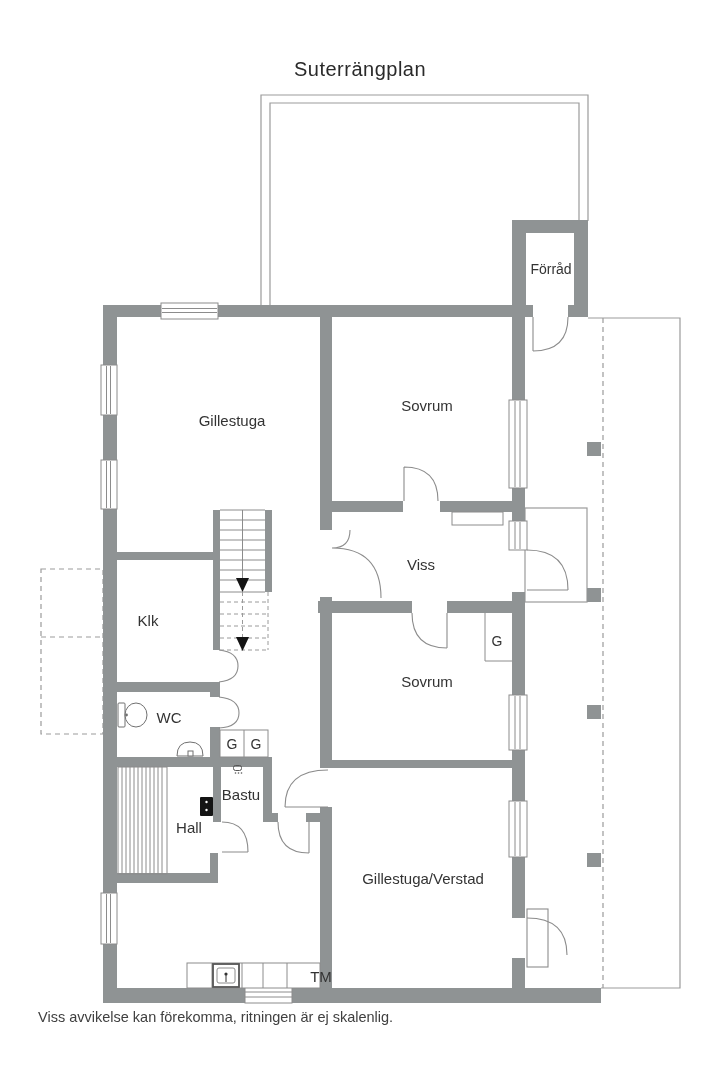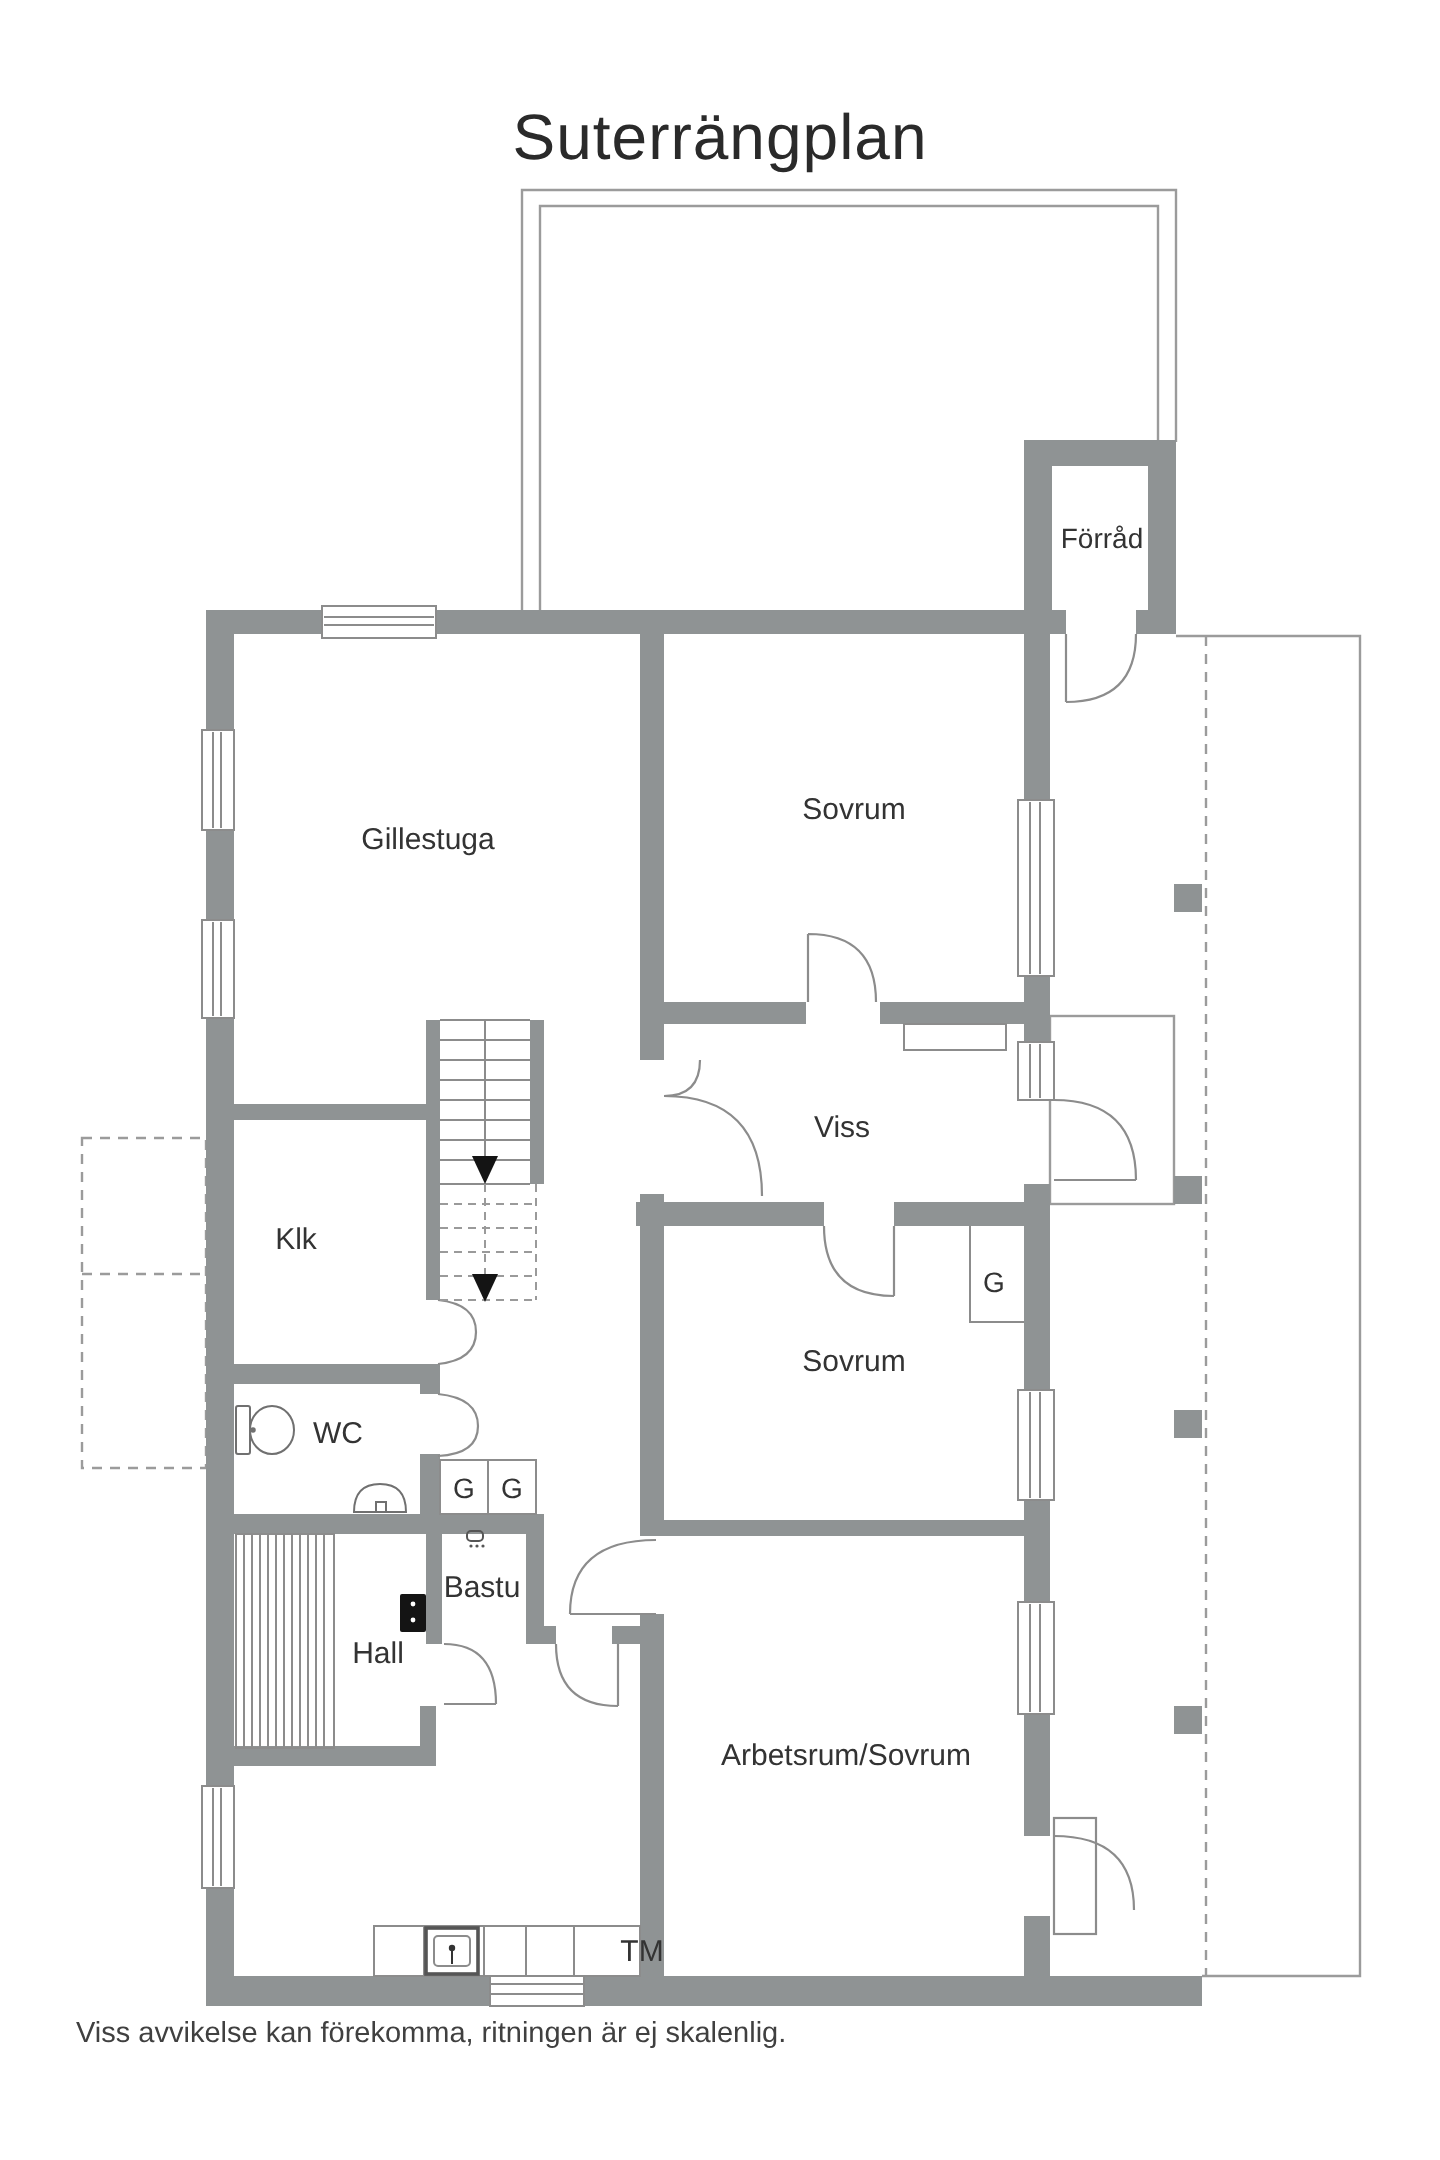--- a/index.html
+++ b/index.html
@@ -2,21 +2,21 @@
 <html><head>
 <meta charset="utf-8">
 <style>
   html,body{margin:0;padding:0;background:#fff;}
   #stage{position:relative;width:720px;height:1080px;background:#fff;overflow:hidden;
          font-family:"Liberation Sans", sans-serif;}
   #plan-svg{position:absolute;left:0;top:0;}
   .lbl{position:absolute;transform:translate(-50%,-50%);color:#333;font-size:15px;
        white-space:nowrap;line-height:1;}
   .lbl.small{font-size:14px;}
-  .title{position:absolute;transform:translate(-50%,-50%);color:#2a2a2a;font-size:32px;
+  .title{position:absolute;transform:translate(-50%,-50%);color:#2a2a2a;font-size:20px;
          letter-spacing:.5px;}
   .footer{position:absolute;left:38px;top:1009px;color:#404040;font-size:14.5px;}
 </style>
 </head>
 <body>
 
 <div id="stage">
 
   <svg id="plan-svg" width="720" height="1080" viewBox="0 0 720 1080">
 
@@ -209,29 +209,29 @@
         <rect x="213" y="964" width="26" height="23" fill="#fff" stroke="#555" stroke-width="1.8"></rect>
         <rect x="217" y="968" width="18" height="15" rx="2" fill="none" stroke="#8c8c8c" stroke-width="1"></rect>
         <circle cx="226" cy="974" r="1.6" fill="#333"></circle>
         <path d="M 226 974 V 982" stroke="#333" stroke-width="1"></path>
       </g>
     </g>
   </svg>
 
   <div class="title" style="left:360px;top:69px">Suterrängplan</div>
 
-  <div class="lbl" style="left:214px;top:420px">Gillestuga</div>
+  <div class="lbl" style="left:232px;top:420px">Gillestuga</div>
   <div class="lbl" style="left:427px;top:405px">Sovrum</div>
   <div class="lbl small" style="left:551px;top:269px">Förråd</div>
   <div class="lbl" style="left:421px;top:564px">Viss</div>
   <div class="lbl" style="left:148px;top:620px">Klk</div>
   <div class="lbl" style="left:169px;top:717px">WC</div>
   <div class="lbl" style="left:427px;top:681px">Sovrum</div>
   <div class="lbl small" style="left:497px;top:641px">G</div>
   <div class="lbl small" style="left:232px;top:744px">G</div>
   <div class="lbl small" style="left:256px;top:744px">G</div>
   <div class="lbl" style="left:241px;top:794px">Bastu</div>
   <div class="lbl" style="left:189px;top:827px">Hall</div>
-  <div class="lbl" style="left:423px;top:878px">Arbetsrum/Sovrum</div>
+  <div class="lbl" style="left:423px;top:878px">Gillestuga/Verstad</div>
   <div class="lbl" style="left:321px;top:976px">TM</div>
 
   <div class="footer">Viss avvikelse kan förekomma, ritningen är ej skalenlig.</div>
 </div>
 
 </body></html>

